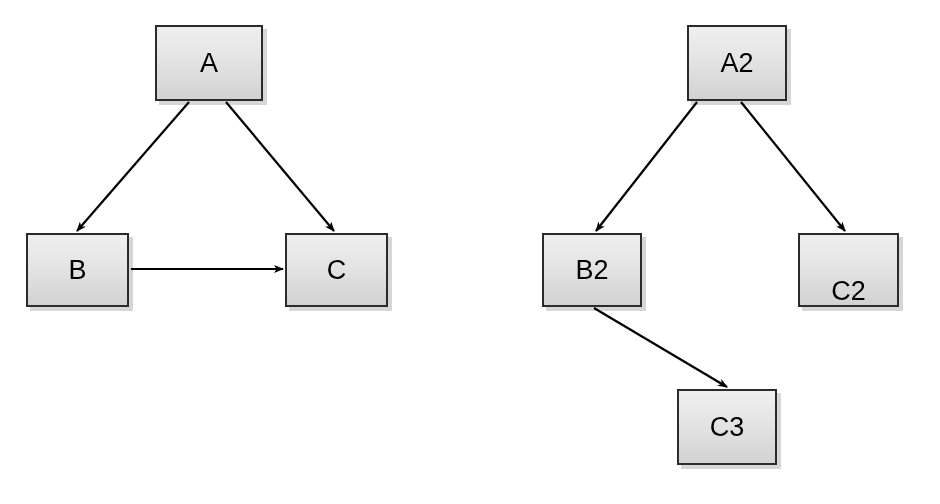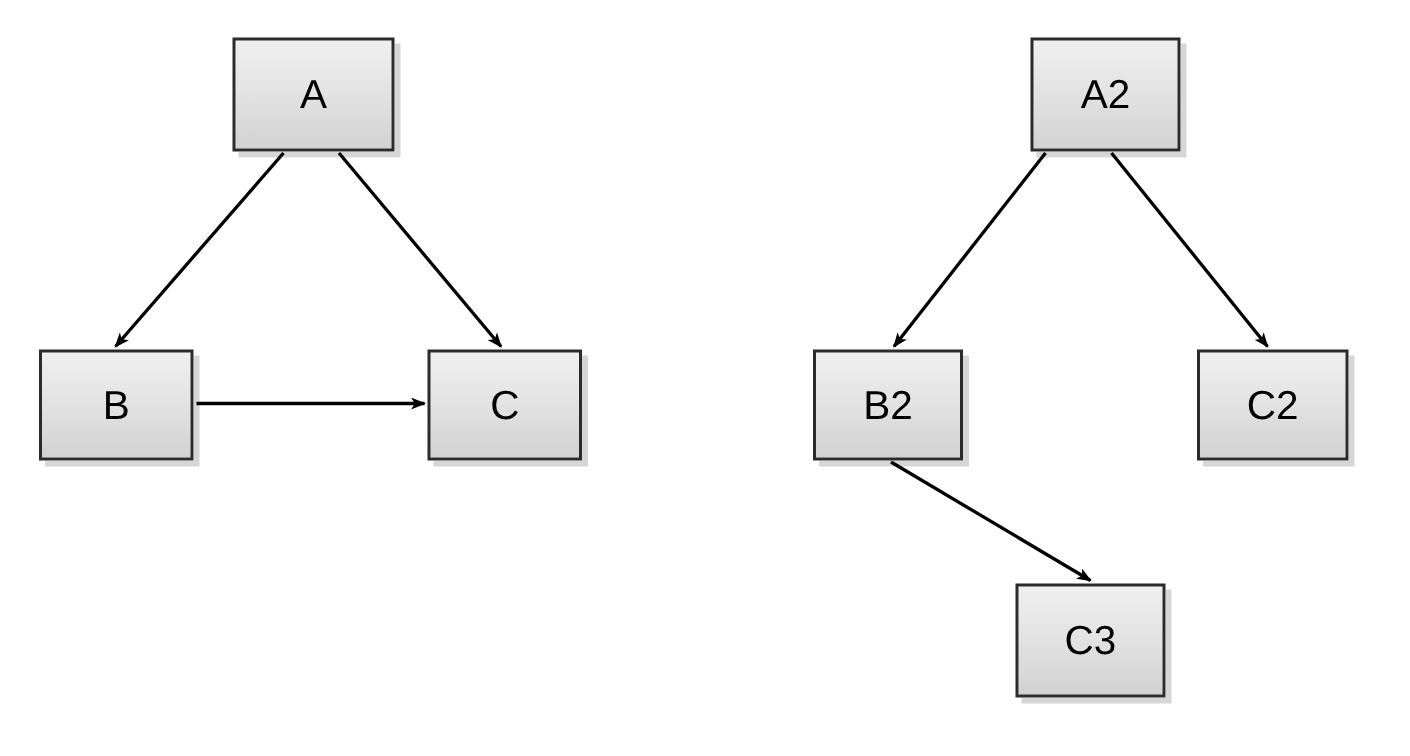--- a/index.html
+++ b/index.html
@@ -74,21 +74,21 @@
       </div>
       <div class="node" style="left: 285px; top: 233px; width: 103px; height: 74px;">
         <span class="node-label">C</span>
       </div>
       <div class="node" style="left: 687px; top: 25px; width: 100px; height: 76px;">
         <span class="node-label">A2</span>
       </div>
       <div class="node" style="left: 542px; top: 233px; width: 100px; height: 74px; justify-content: center;">
         <span class="node-label">B2</span>
       </div>
-      <div class="node" style="left: 798px; top: 233px; width: 101px; height: 74px;">
+      <div class="node" style="left: 798px; top: 233px; width: 101px; height: 74px; align-items: flex-end;">
         <span class="node-label">C2</span>
       </div>
       <div class="node" style="left: 677px; top: 389px; width: 100px; height: 76px;">
         <span class="node-label">C3</span>
       </div>
     </div>
 
 </div>
 
 </body></html>

